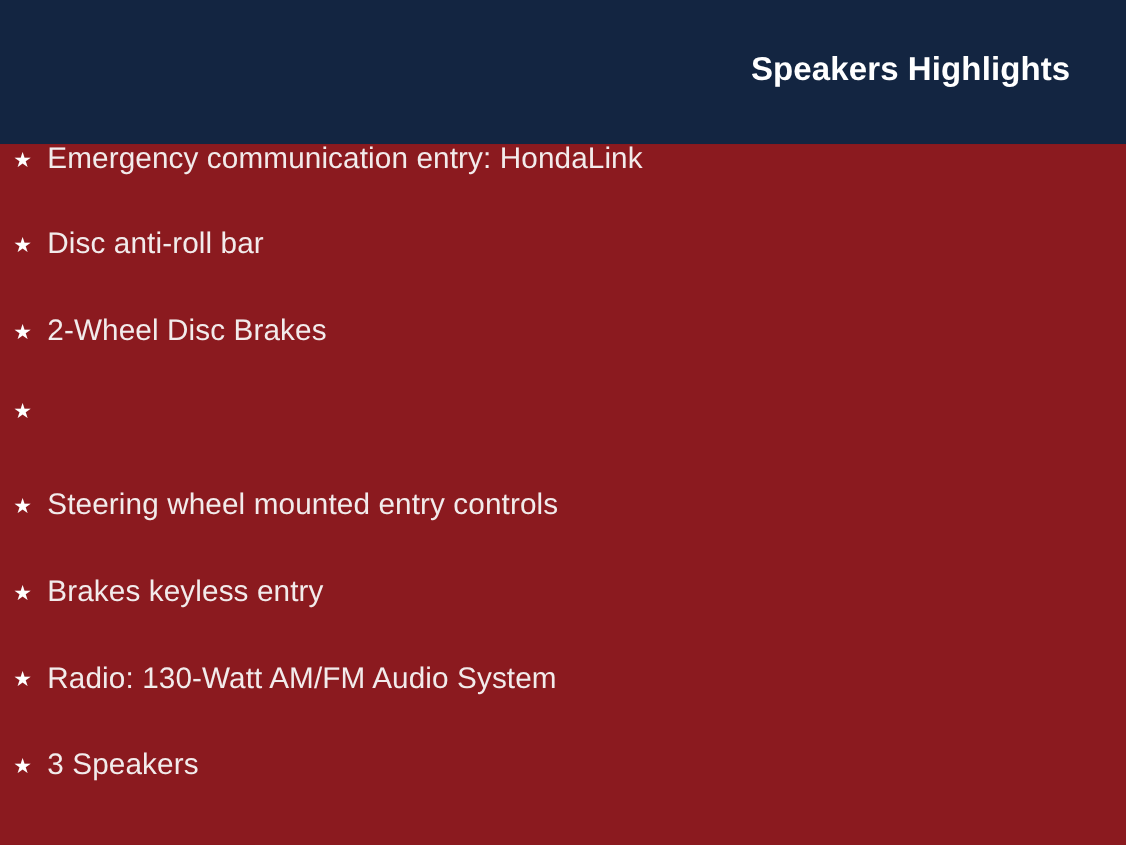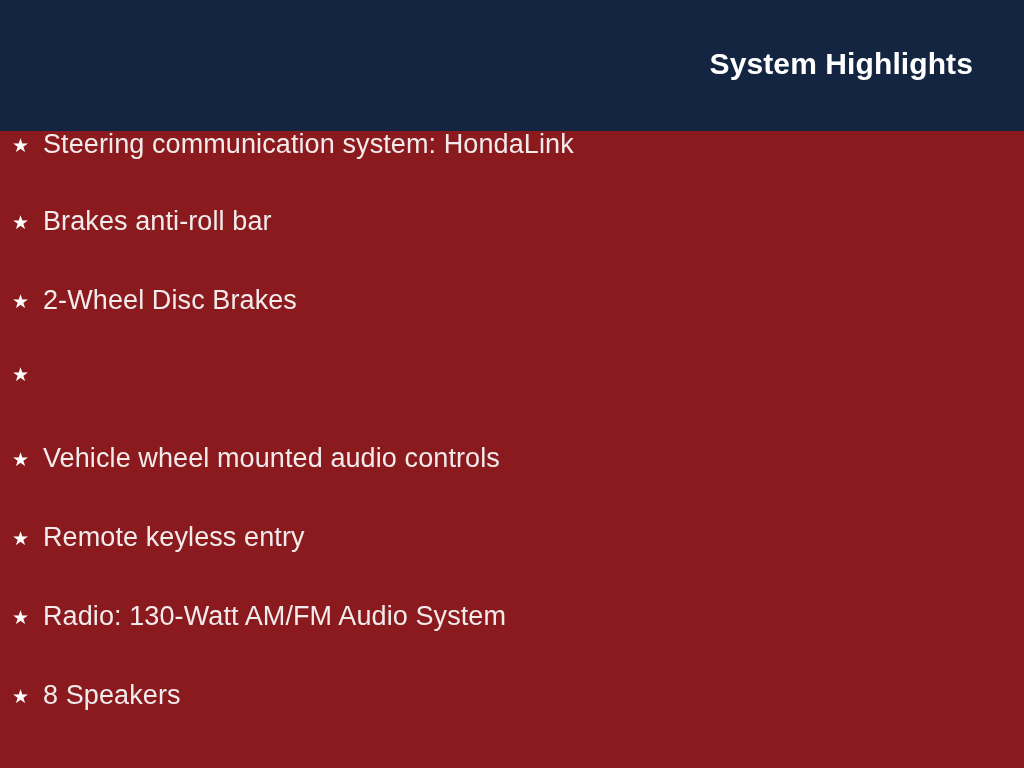--- a/index.html
+++ b/index.html
@@ -109,61 +109,61 @@
     line-height: 1;
     letter-spacing: 0.1px;
   }
 </style>
 </head>
 <body>
 
 <div class="slide">
 
   <div class="slide-header">
-    <h1 class="slide-title">System Highlights</h1>
+    <h1 class="slide-title">Speakers Highlights</h1>
   </div>
 
   <div class="slide-body">
     <ul class="highlight-list">
 
       <li class="highlight-item">
         <span class="bullet-star">★</span>
-        <span class="highlight-text">Steering communication system: HondaLink</span>
+        <span class="highlight-text">Emergency communication entry: HondaLink</span>
       </li>
 
       <li class="highlight-item">
         <span class="bullet-star">★</span>
-        <span class="highlight-text">Brakes anti-roll bar</span>
+        <span class="highlight-text">Disc anti-roll bar</span>
       </li>
 
       <li class="highlight-item">
         <span class="bullet-star">★</span>
         <span class="highlight-text">2-Wheel Disc Brakes</span>
       </li>
 
       <li class="highlight-item">
         <span class="bullet-star">★</span>
       </li>
 
       <li class="highlight-item">
         <span class="bullet-star">★</span>
-        <span class="highlight-text">Vehicle wheel mounted audio controls</span>
+        <span class="highlight-text">Steering wheel mounted entry controls</span>
       </li>
 
       <li class="highlight-item">
         <span class="bullet-star">★</span>
-        <span class="highlight-text">Remote keyless entry</span>
+        <span class="highlight-text">Brakes keyless entry</span>
       </li>
 
       <li class="highlight-item">
         <span class="bullet-star">★</span>
         <span class="highlight-text">Radio: 130-Watt AM/FM Audio System</span>
       </li>
 
       <li class="highlight-item">
         <span class="bullet-star">★</span>
-        <span class="highlight-text">8 Speakers</span>
+        <span class="highlight-text">3 Speakers</span>
       </li>
 
     </ul>
   </div>
 
 </div>
 
 </body></html>

